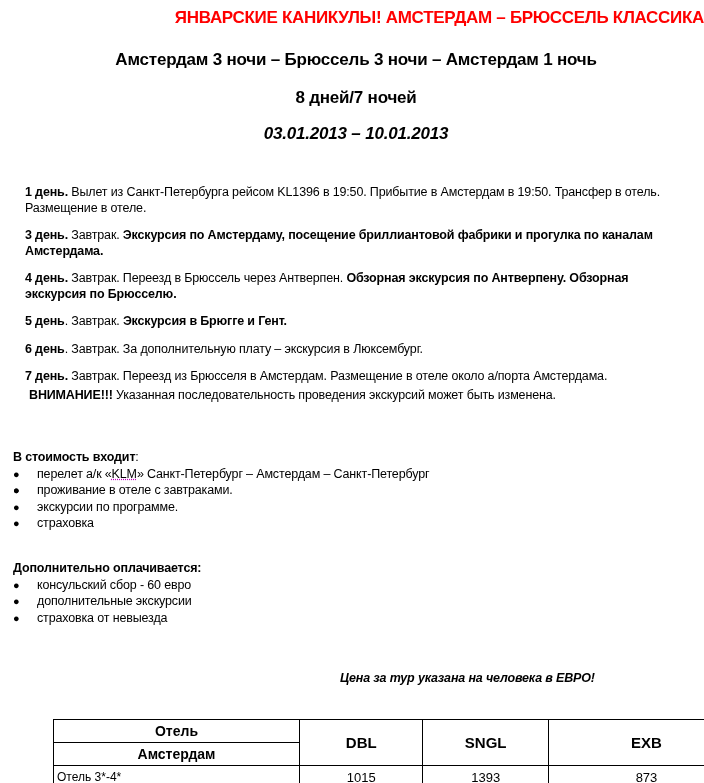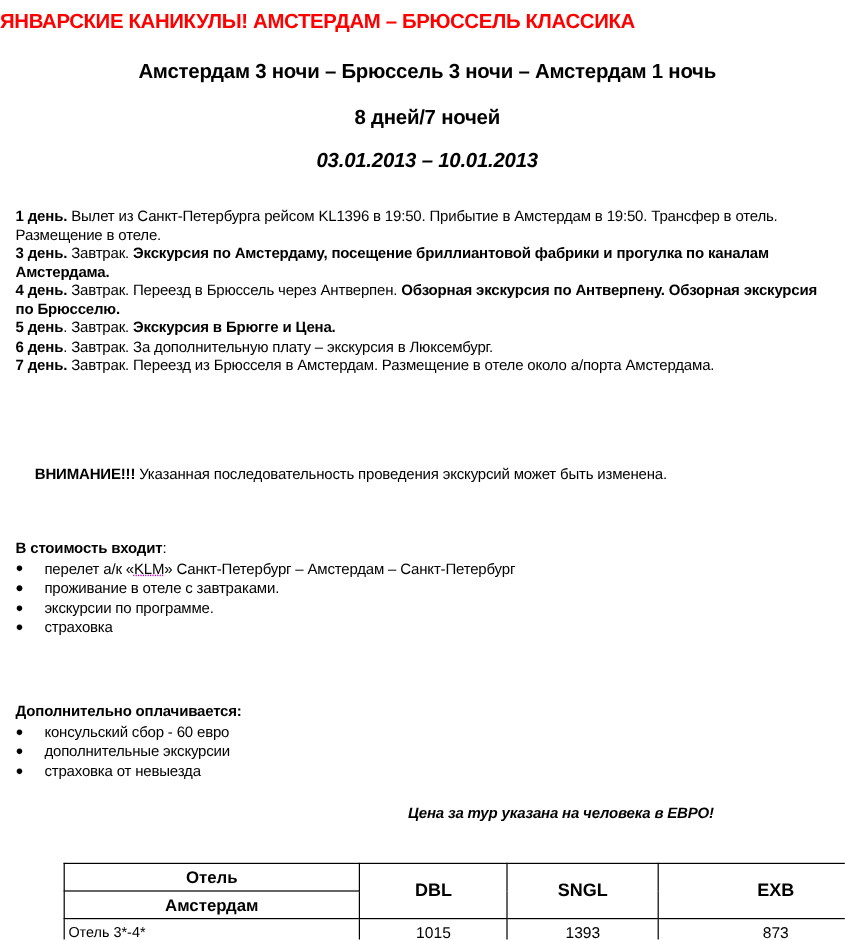--- a/index.html
+++ b/index.html
@@ -2,48 +2,48 @@
 <html><head>
   <meta charset="utf-8">
   <style>
     html, body { margin: 0; padding: 0; background: #ffffff; }
     body {
       width: 704px; height: 783px; overflow: hidden; position: relative;
       font-family: "Liberation Sans", sans-serif; color: #000;
     }
     .title {
       position: absolute; left: 0; width: 704px; top: 8px;
-      text-align: left; font-weight: bold; font-size: 17px; color: #ff0000;
+      text-align: right; font-weight: bold; font-size: 17px; color: #ff0000;
       letter-spacing: -0.3px;
     }
     .subtitle {
       position: absolute; left: 4px; width: 704px;
       text-align: center; font-weight: bold; font-size: 17px; letter-spacing: -0.2px;
     }
     .sub1 { top: 50px; }
     .sub2 { top: 88px; }
     .sub3 { top: 124px; font-style: italic; }
 
     .program {
       position: absolute; left: 13px; top: 173px; width: 680px;
       font-size: 12.5px; line-height: 15.5px; letter-spacing: -0.15px;
     }
-    .program p { margin: 0; }
+    .program p { margin: 12px; }
     .b { font-weight: bold; }
 
     .attention {
       position: absolute; left: 13px; top: 388px; width: 680px;
       font-size: 12.5px; line-height: 15.5px; letter-spacing: -0.15px; margin-left: 16px;
     }
     .section {
       position: absolute; left: 13px; width: 680px;
       font-size: 12.5px; line-height: 16.5px; letter-spacing: -0.15px;
     }
     .incl { top: 449px; }
-    .extra { top: 585px; }
+    .extra { top: 560px; }
     .section ul { list-style: none; margin: 0; padding: 0; }
     .section li { position: relative; padding-left: 24px; }
     .section li .bullet {
       position: absolute; left: 0; top: 0; font-size: 11px;
     }
     .klm { text-decoration: underline dotted #c000c0; }
 
     .price-note {
       position: absolute; left: 340px; top: 671px;
       font-size: 12.5px; font-weight: bold; font-style: italic; letter-spacing: -0.15px;
@@ -70,21 +70,21 @@
 
 <div class="title">ЯНВАРСКИЕ КАНИКУЛЫ! АМСТЕРДАМ – БРЮССЕЛЬ КЛАССИКА</div>
 <div class="subtitle sub1">Амстердам 3 ночи – Брюссель 3 ночи – Амстердам 1 ночь</div>
 <div class="subtitle sub2">8 дней/7 ночей</div>
 <div class="subtitle sub3">03.01.2013 – 10.01.2013</div>
 
 <div class="program" id="program">
     <p><span class="b">1 день.</span><span> Вылет из Санкт-Петербурга рейсом KL1396 в 19:50. Прибытие в Амстердам в 19:50. Трансфер в отель. Размещение в отеле.</span></p>
     <p><span class="b">3 день.</span><span> Завтрак. </span><span class="b">Экскурсия по Амстердаму, посещение бриллиантовой фабрики и прогулка по каналам Амстердама.</span></p>
     <p><span class="b">4 день.</span><span> Завтрак. Переезд в Брюссель через Антверпен. </span><span class="b">Обзорная экскурсия по Антверпену. Обзорная экскурсия по Брюсселю.</span></p>
-    <p><span class="b">5 день</span><span>. Завтрак. </span><span class="b">Экскурсия в Брюгге и Цена.</span></p>
+    <p><span class="b">5 день</span><span>. Завтрак. </span><span class="b">Экскурсия в Брюгге и Гент.</span></p>
     <p><span class="b">6 день</span><span>. Завтрак. За дополнительную плату – экскурсия в Люксембург.</span></p>
     <p><span class="b">7 день.</span><span> Завтрак. Переезд из Брюсселя в Амстердам. Размещение в отеле около а/порта Амстердама.</span></p>
   </div>
 
 <div class="attention">
   <span class="b">ВНИМАНИЕ!!!</span><span> Указанная последовательность проведения экскурсий может быть изменена.</span>
 </div>
 
 <div class="section incl">
   <div><span class="b">В стоимость входит</span><span>:</span></div>

